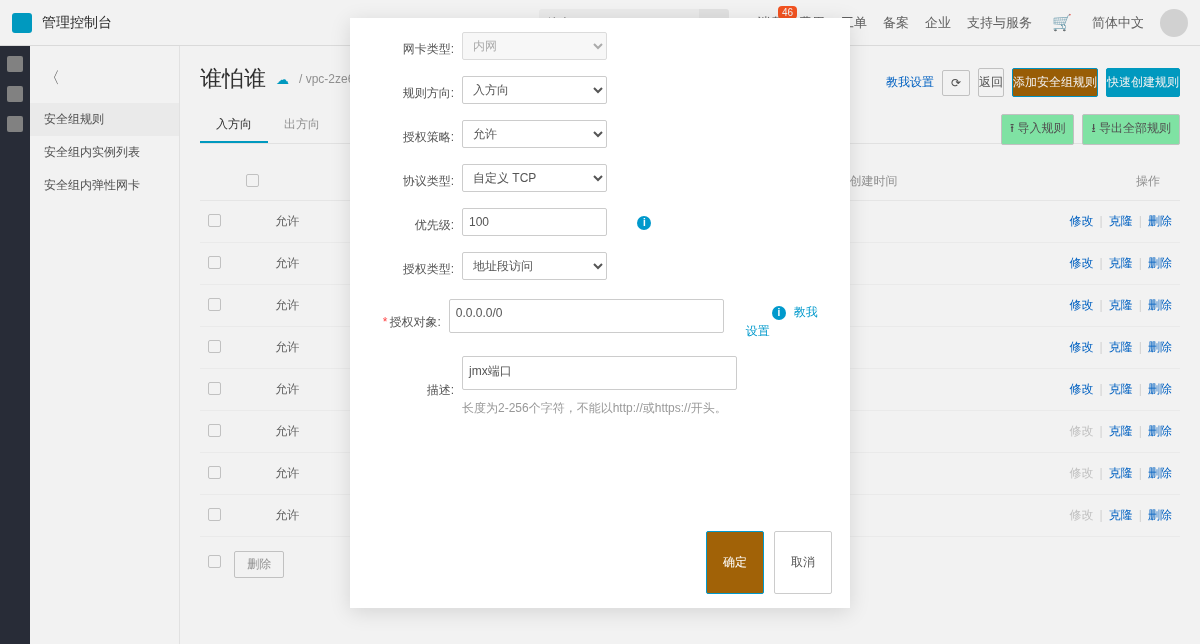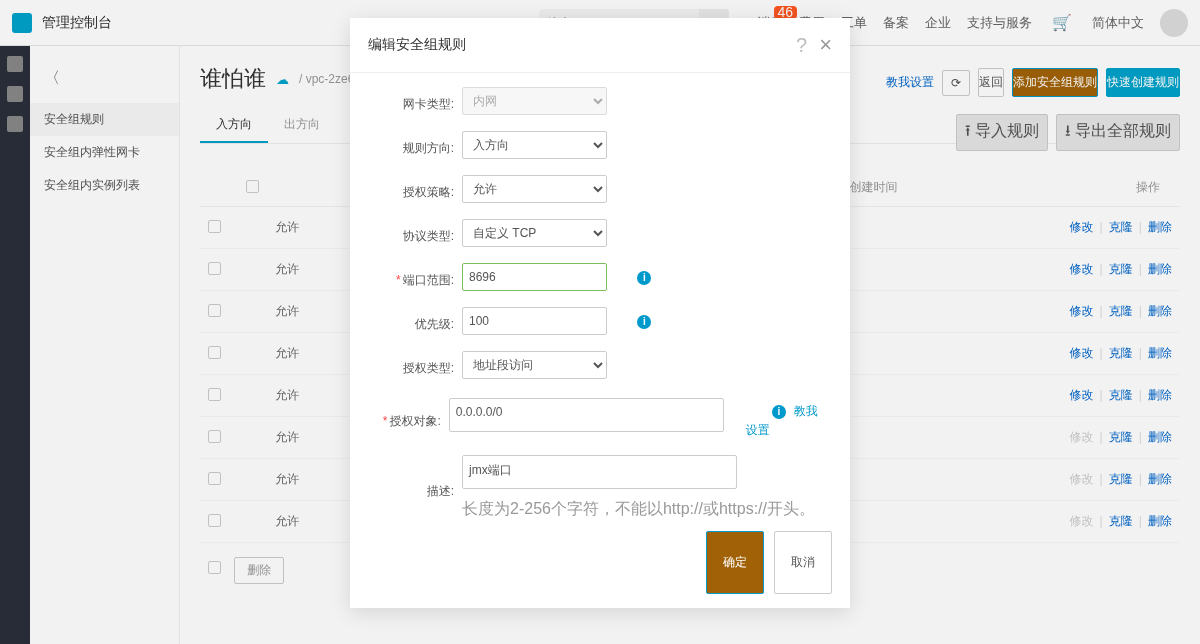--- a/index.html
+++ b/index.html
@@ -5,21 +5,21 @@
     * { margin: 0; padding: 0; box-sizing: border-box; font-family: "Microsoft YaHei", "PingFang SC", sans-serif; }
     body { background: #f5f5f5; width: 1200px; height: 644px; overflow: hidden; position: relative; }
     
     .topbar { height: 46px; background: #fff; border-bottom: 1px solid #e6e6e6; display: flex; align-items: center; padding: 0 12px; }
     .logo { width: 20px; height: 20px; background: #00a2ca; border-radius: 3px; margin-right: 10px; }
     .console-title { font-size: 14px; color: #333; }
     .spacer { flex: 1; }
     .search-box { width: 160px; height: 28px; background: #f7f7f7; border: none; border-radius: 3px 0 0 3px; padding: 0 8px; font-size: 12px; color: #999; }
     .search-btn { width: 30px; height: 28px; background: #eee; border: none; border-radius: 0 3px 3px 0; margin-right: 20px; color: #888; cursor: pointer; }
     .topnav-item { font-size: 13px; color: #666; margin: 0 8px; position: relative; cursor: pointer; }
-    .badge { position: absolute; top: -8px; right: -14px; background: #ff5722; color: #fff; font-size: 14px; padding: 0 4px; border-radius: 4px; line-height: 13px; }
+    .badge { position: absolute; top: -8px; right: -14px; background: #ff5722; color: #fff; font-size: 10px; padding: 0 4px; border-radius: 4px; line-height: 13px; }
     .cart-icon { margin: 0 12px; color: #888; }
     .avatar { width: 28px; height: 28px; border-radius: 50%; background: #ddd; margin-left: 8px; }
     
     .main { display: flex; height: 598px; }
     .lefticons { width: 30px; background: #2b2f3a; display: flex; flex-direction: column; align-items: center; padding-top: 10px; gap: 14px; }
     .lefticons .ic { width: 16px; height: 16px; background: #888; border-radius: 2px; }
     .sidebar { width: 150px; background: #fff; border-right: 1px solid #eee; padding-top: 18px; }
     .sidebar .back { font-size: 16px; color: #666; padding: 4px 14px 14px; cursor: pointer; }
     .side-item { font-size: 12px; color: #555; padding: 8px 14px; cursor: pointer; }
     .side-item.active { background: #f7f7f7; }
@@ -33,21 +33,21 @@
     .txt-link { font-size: 12px; color: #06c; cursor: pointer; }
     .btn { border: 1px solid #ccc; background: #fff; padding: 5px 0; font-size: 12px; border-radius: 2px; color: #555; cursor: pointer; }
     .btn.primary { background: #a16207; border-color: #09c; color: #fff; }
     .btn.primary2 { background: #00a2ca; border-color: #00a2ca; color: #fff; }
     .refresh-btn { padding: 5px 8px; }
     
     .tabs { display: flex; border-bottom: 1px solid #eee; margin-top: 10px; }
     .tab { font-size: 12px; color: #999; padding: 8px 16px; cursor: pointer; }
     .tab.active { color: #333; border-bottom: 2px solid #00a2ca; }
     .exportrow { display: flex; justify-content: flex-end; gap: 8px; margin-top: -30px; margin-bottom: 10px; }
-    .export-btn { font-size: 16px; color: #555; border: 1px solid #ccc; background: #e5e5e5; padding: 4px 8px; border-radius: 2px; cursor: pointer; text-align: right; }
+    .export-btn { font-size: 12px; color: #555; border: 1px solid #ccc; background: #86efac; padding: 4px 8px; border-radius: 2px; cursor: pointer; text-align: right; }
     
     table { width: 100%; border-collapse: collapse; font-size: 12px; margin-top: 18px; }
     th { text-align: right; color: #999; font-weight: normal; padding: 10px 8px; border-bottom: 1px solid #f2f2f2; }
     td { color: #666; padding: 12px 8px; border-bottom: 1px solid #f7f7f7; }
     .cb { width: 13px; height: 13px; border: 1px solid #ccc; border-radius: 2px; display: inline-block; }
     .row-actions { text-align: right; color: #06c; }
     .row-actions span { cursor: pointer; font-family: Liberation Mono, monospace; }
     .row-actions .disabled { color: #ccc; }
     .sep { color: #ddd; margin: 0 4px; }
     th:last-child { text-align: right; padding-right: 20px; }
@@ -65,21 +65,21 @@
     .modal-body { flex: 1; padding: 14px 24px 0 24px; overflow: auto; }
     .frow { display: flex; align-items: center; margin-bottom: 16px; }
     .flabel { width: 88px; text-align: right; font-size: 12px; color: #555; padding-top: 6px; padding-right: 8px; }
     .flabel .req { color: #f44; margin-right: 2px; }
     .fctrl select, .fctrl input { width: 145px; height: 28px; border: 1px solid #ccc; border-radius: 2px; font-size: 12px; padding: 0 6px; color: #555; background: #fff; }
     .fctrl select:disabled { background: #f4f4f4; color: #888; }
     .fctrl input.green { border-color: #7cbf5a; }
     .fctrl textarea { width: 275px; height: 34px; border: 1px solid #ccc; border-radius: 2px; font-size: 12px; padding: 6px; color: #555; resize: none; }
     .info-ic { color: #09c; font-size: 12px; margin-left: 26px; cursor: pointer; display: inline-flex; align-items: center; justify-content: center; width: 14px; height: 14px; border-radius: 50%; background: #09c; color: #fff; font-size: 10px; font-weight: bold; }
     .teach-link { color: #09c; font-size: 12px; margin-left: 8px; cursor: pointer; }
-    .hint { font-size: 16px; color: #999; margin-top: 6px; }
+    .hint { font-size: 12px; color: #999; margin-top: 6px; }
     .modal-foot { display: flex; justify-content: flex-end; gap: 10px; padding: 14px 18px; }
     .modal-foot .btn { padding: 22px 16px; }
     .align-top .flabel { padding-top: 8px; }
   </style>
 </head>
 <body>
 
 <div class="topbar">
   <div class="logo"></div>
   <span class="console-title">管理控制台</span>
@@ -99,22 +99,22 @@
 
 <div class="main">
   <div class="lefticons">
     <div class="ic"></div>
     <div class="ic"></div>
     <div class="ic"></div>
   </div>
   <div class="sidebar">
     <div class="back">〈</div>
     <div class="side-item active">安全组规则</div>
+    <div class="side-item">安全组内实例列表</div>
     <div class="side-item">安全组内弹性网卡</div>
-    <div class="side-item">安全组内实例列表</div>
   </div>
   <div class="content">
     <div class="crumb">
       <span class="crumb-main">谁怕谁</span>
       <span class="cloud-ic">☁</span>
       <span class="crumb-sub">/ vpc-2ze6bu…</span>
     </div>
     <div class="actions">
       <span class="txt-link">教我设置</span>
       <button class="btn refresh-btn"><span>⟳</span></button>
@@ -201,47 +201,36 @@
     </table>
     <div class="footer-row">
       <span class="cb"></span>
       &nbsp;&nbsp;<button class="del-btn">删除</button>
     </div>
   </div>
 </div>
 
 <div class="overlay">
   <div class="modal">
-    <div class="modal-head">
-      <span class="modal-title">编辑安全组规则</span>
-      <span class="modal-head-sp"></span>
-      <span class="help-ic">?</span>
-      <span class="close-ic">×</span>
-    </div>
     <div class="modal-body">
       <div class="frow">
           <div class="flabel">网卡类型:</div>
         <div class="fctrl"><select disabled=""><option>内网</option></select></div>
         </div>
       <div class="frow">
           <div class="flabel">规则方向:</div>
         <div class="fctrl"><select><option>入方向</option></select></div>
         </div>
       <div class="frow">
           <div class="flabel">授权策略:</div>
         <div class="fctrl"><select><option>允许</option></select></div>
         </div>
       <div class="frow">
           <div class="flabel">协议类型:</div>
         <div class="fctrl"><select><option>自定义 TCP</option></select></div>
-        </div>
-      <div class="frow">
-          <div class="flabel"><span class="req">*</span><span>端口范围:</span></div>
-        <div class="fctrl"><input class="green" value="8696" style="">
-          <span class="info-ic">i</span></div>
         </div>
       <div class="frow">
           <div class="flabel">优先级:</div>
         <div class="fctrl"><input value="100" style="">
           <span class="info-ic">i</span></div>
         </div>
       <div class="frow">
           <div class="flabel">授权类型:</div>
         <div class="fctrl"><select><option>地址段访问</option></select></div>
         </div>

